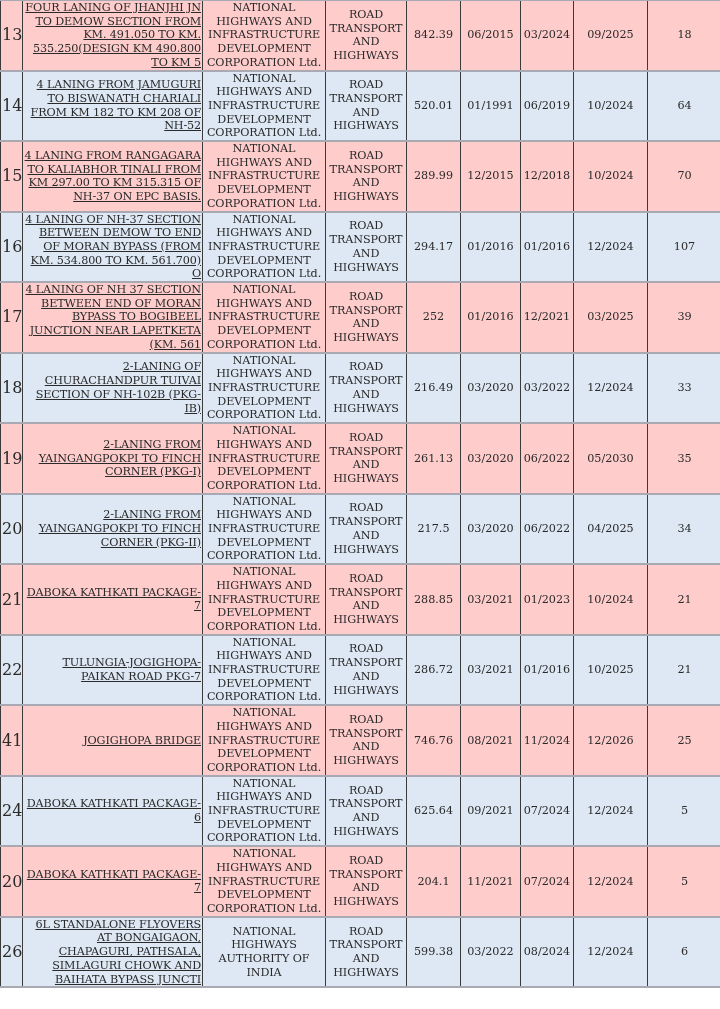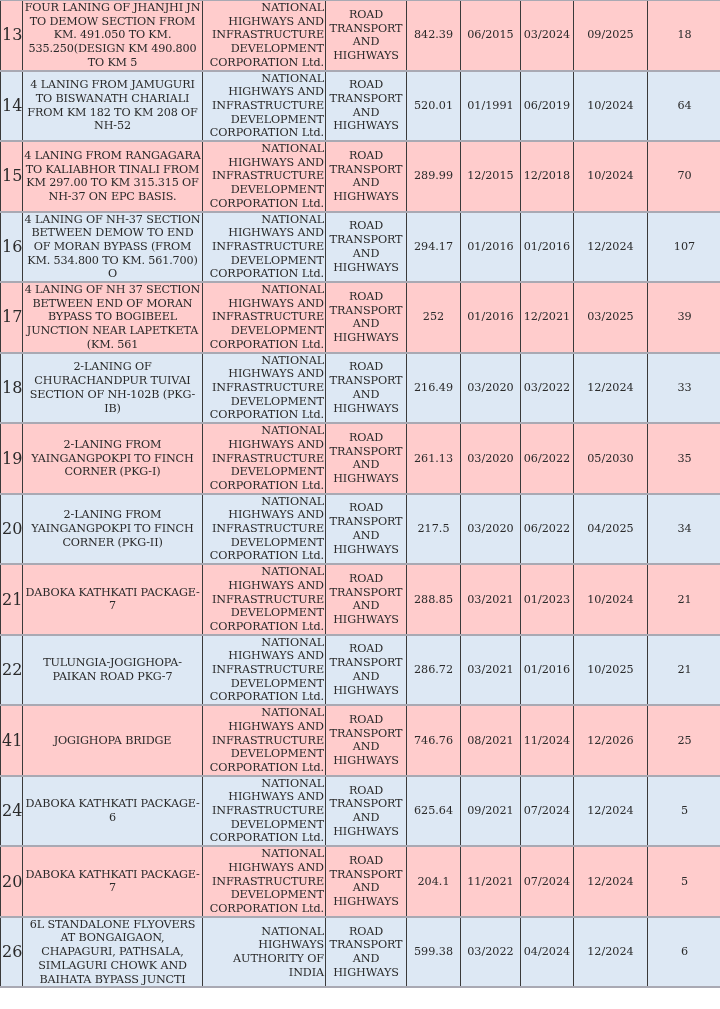--- a/index.html
+++ b/index.html
@@ -12,22 +12,22 @@
     font-size:11.2px; line-height:13.7px; color:#2a2a2a;
   }
   table.proj td {
     border-left:1px solid #3a3a3a; border-right:1px solid #3a3a3a;
     border-top:2px solid #a9a9b3; border-bottom:2px solid #a9a9b3;
     padding:0 1px; vertical-align:middle; height:67.7px; overflow:hidden;
   }
   tr.pink td { background:#ffcccc; }
   tr.blue td { background:#dde8f4; }
   td.idx { text-align:right; padding-right:1px; font-size:16px; }
-  td.name { text-align:center; letter-spacing:-0.15px; }
-  td.agency { text-align:right; letter-spacing:-0.1px; }
+  td.name { text-align:right; letter-spacing:-0.15px;text-decoration:underline; }
+  td.agency { text-align:center; letter-spacing:-0.1px; }
   td.ministry { text-align:center; letter-spacing:-0.1px; }
   td.num { text-align:center; }
 </style>
 </head>
 <body>
 
 <table class="proj">
   <colgroup>
     <col style="width:22px">
     <col style="width:180px">
@@ -196,18 +196,18 @@
     <td class="num">5</td>
   </tr>
 
   <tr class="blue">
     <td class="idx">26.</td>
     <td class="name">6L STANDALONE FLYOVERS AT BONGAIGAON, CHAPAGURI, PATHSALA, SIMLAGURI CHOWK AND BAIHATA BYPASS JUNCTI</td>
     <td class="agency">NATIONAL HIGHWAYS AUTHORITY OF INDIA</td>
     <td class="ministry">ROAD TRANSPORT AND HIGHWAYS</td>
     <td class="num">599.38</td>
     <td class="num">03/2022</td>
-    <td class="num">04/2024</td>
+    <td class="num">08/2024</td>
     <td class="num">12/2024</td>
     <td class="num">6</td>
   </tr>
 </tbody>
 </table>
 
 </body></html>

